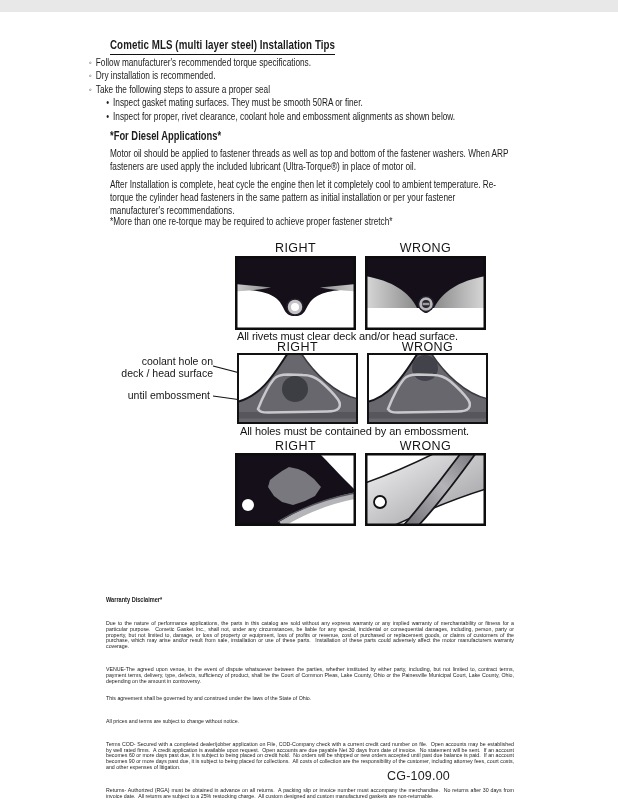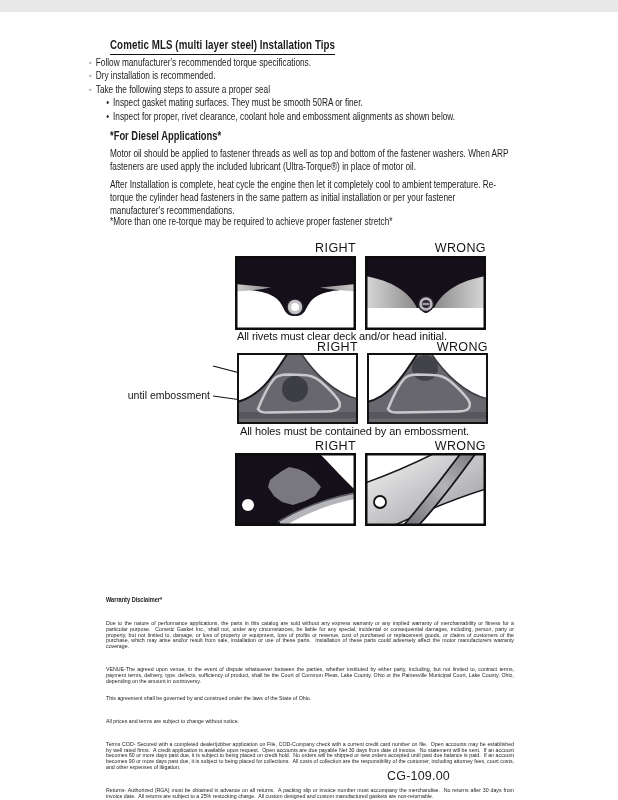--- a/index.html
+++ b/index.html
@@ -21,21 +21,21 @@
   .b-glyph{width:9px;flex:0 0 9px;font-size:10px;}
   .b-sub{margin-left:23px;}
   .b-sub .b-glyph{font-size:11px;}
 
   .h-diesel{left:110px;top:117px;font-size:12.5px;font-weight:bold;white-space:nowrap;}
   .para{left:110px;width:535px;font-size:11px;line-height:13.2px;white-space:pre-wrap;}
   .p1{top:135px;}
   .p2{top:166px;}
   .note{top:203px;white-space:nowrap;}
 
-  .rw-label{width:121px;text-align:right;font-size:12.5px;letter-spacing:.4px;color:#151515;}
+  .rw-label{width:121px;text-align:center;font-size:12.5px;letter-spacing:.4px;color:#151515;}
   .diag{width:121px;display:block;}
   .caption{font-size:11px;color:#151515;letter-spacing:-.1px;line-height:10.5px;white-space:pre-wrap;}
 
   .side-label{font-size:10.5px;line-height:11.5px;text-align:right;color:#151515;}
 
   .legal{
     left:106px;top:573px;width:480px;font-size:6.2px;line-height:5.8px;
     text-align:justify;white-space:pre-wrap;color:#222;
   }
   .legal .lg-h{font-weight:bold;font-size:6.6px;margin:0 0 6px 0;text-align:left;}
@@ -116,25 +116,29 @@
     <path d="M0,20 C28,25 44,36 52,52 L0,52 Z" fill="url(#g2a)"></path>
     <path d="M121,20 C93,25 77,36 69,52 L121,52 Z" fill="url(#g2b)"></path>
     <rect x="0" y="52" width="121" height="22" fill="#ffffff"></rect>
     <path d="M40,10 C50,16 49,30 53,43 C55,52 57,57 61,57 C65,57 67,52 69,43 C73,30 72,16 82,10 Z" fill="#150f1a"></path>
     <circle cx="61" cy="48" r="7.5" fill="#b9b9bb" stroke="#241e2a" stroke-width="1.5"></circle>
     <circle cx="61" cy="48" r="4" fill="#2a2431"></circle>
     <rect x="57.6" y="46.8" width="6.8" height="2.4" fill="#9c9c9e"></rect>
     <rect x="1.25" y="1.25" width="118.5" height="71.5" fill="none" stroke="#0d0d0d" stroke-width="2.5"></rect>
   </svg>
 
-  <div class="abs caption" style="left:237px;top:319px;">All rivets must clear deck and/or head initial.</div>
+  <div class="abs caption" style="left:237px;top:319px;">All rivets must clear deck and/or head surface.</div>
 
   <div class="abs rw-label" style="left:237px;top:328px;">RIGHT</div>
   <div class="abs rw-label" style="left:367px;top:328px;">WRONG</div>
 
+  <div class="abs side-label" style="left:100px;top:344px;width:113px;">
+    <div>coolant hole on</div>
+    <div>deck / head surface</div>
+  </div>
   <div class="abs side-label" style="left:100px;top:378px;width:110px;">until embossment</div>
 
   <svg class="abs" style="left:210px;top:348px;" width="110" height="50" viewBox="0 0 110 50">
     <line x1="3" y1="6" x2="84" y2="27" stroke="#141414" stroke-width="1.2"></line>
     <line x1="3" y1="36" x2="46" y2="42" stroke="#141414" stroke-width="1.2"></line>
   </svg>
 
   <svg class="abs diag" style="left:237px;top:341px;" width="121" height="71" viewBox="0 0 121 71">
     <rect width="121" height="71" fill="#ffffff"></rect>
     <path d="M0,71 L0,49 C26,43 40,16 51,0 L64,0 C77,20 98,41 121,46 L121,71 Z" fill="#67676d"></path>

